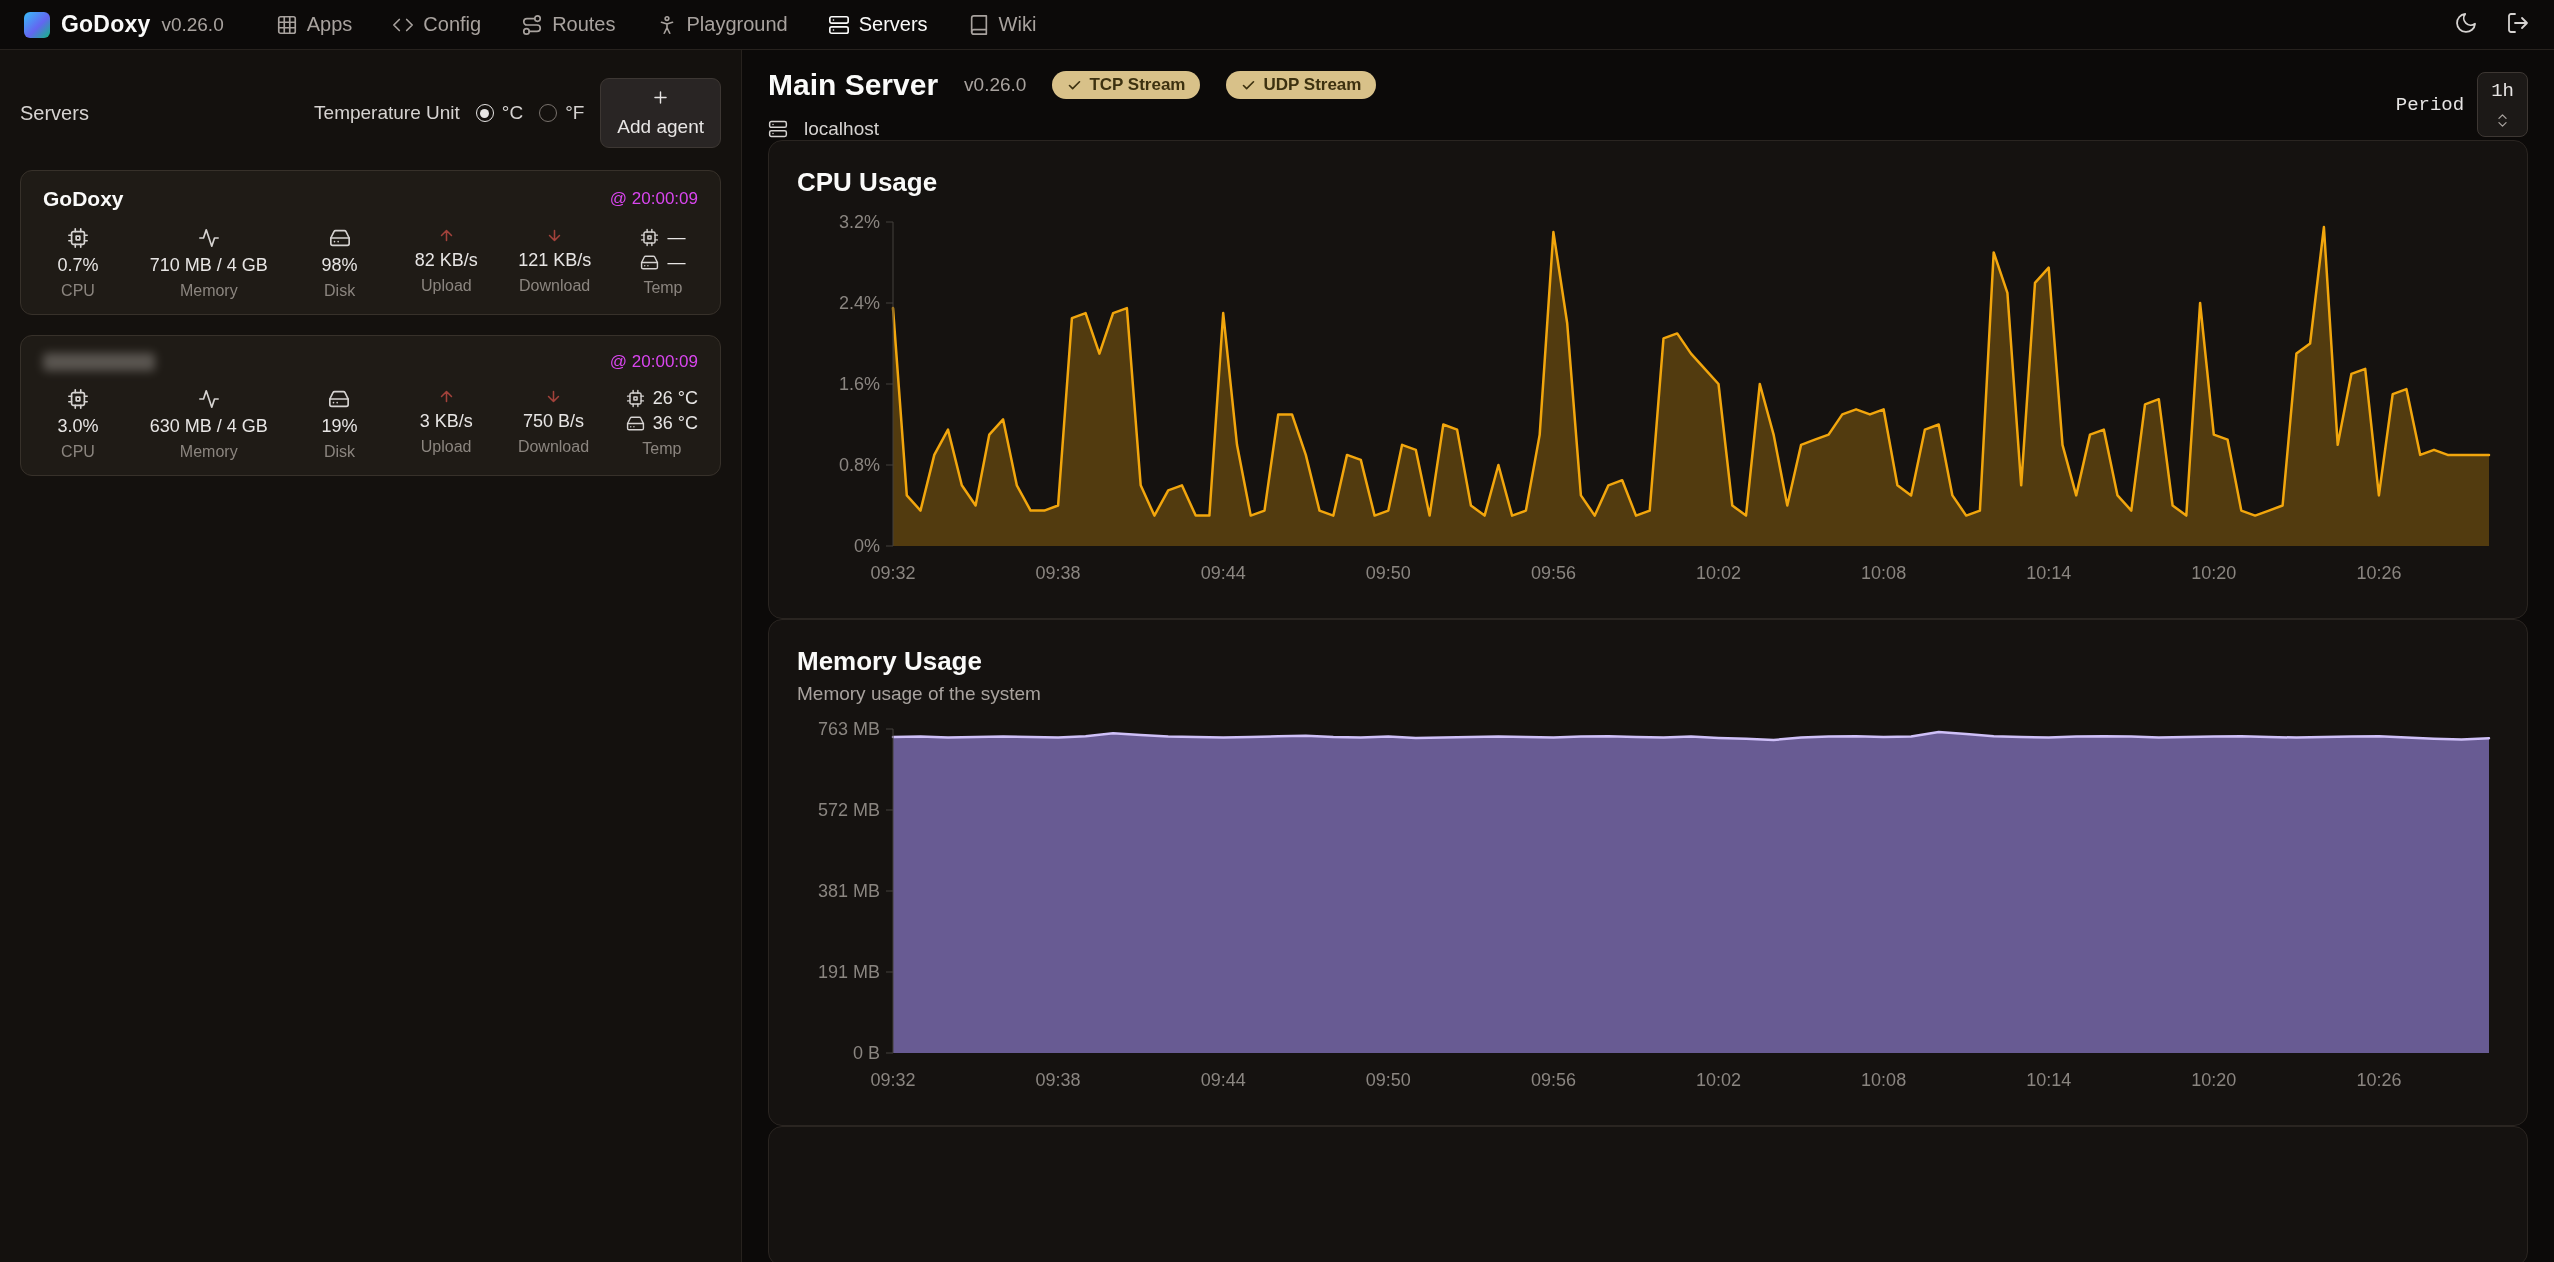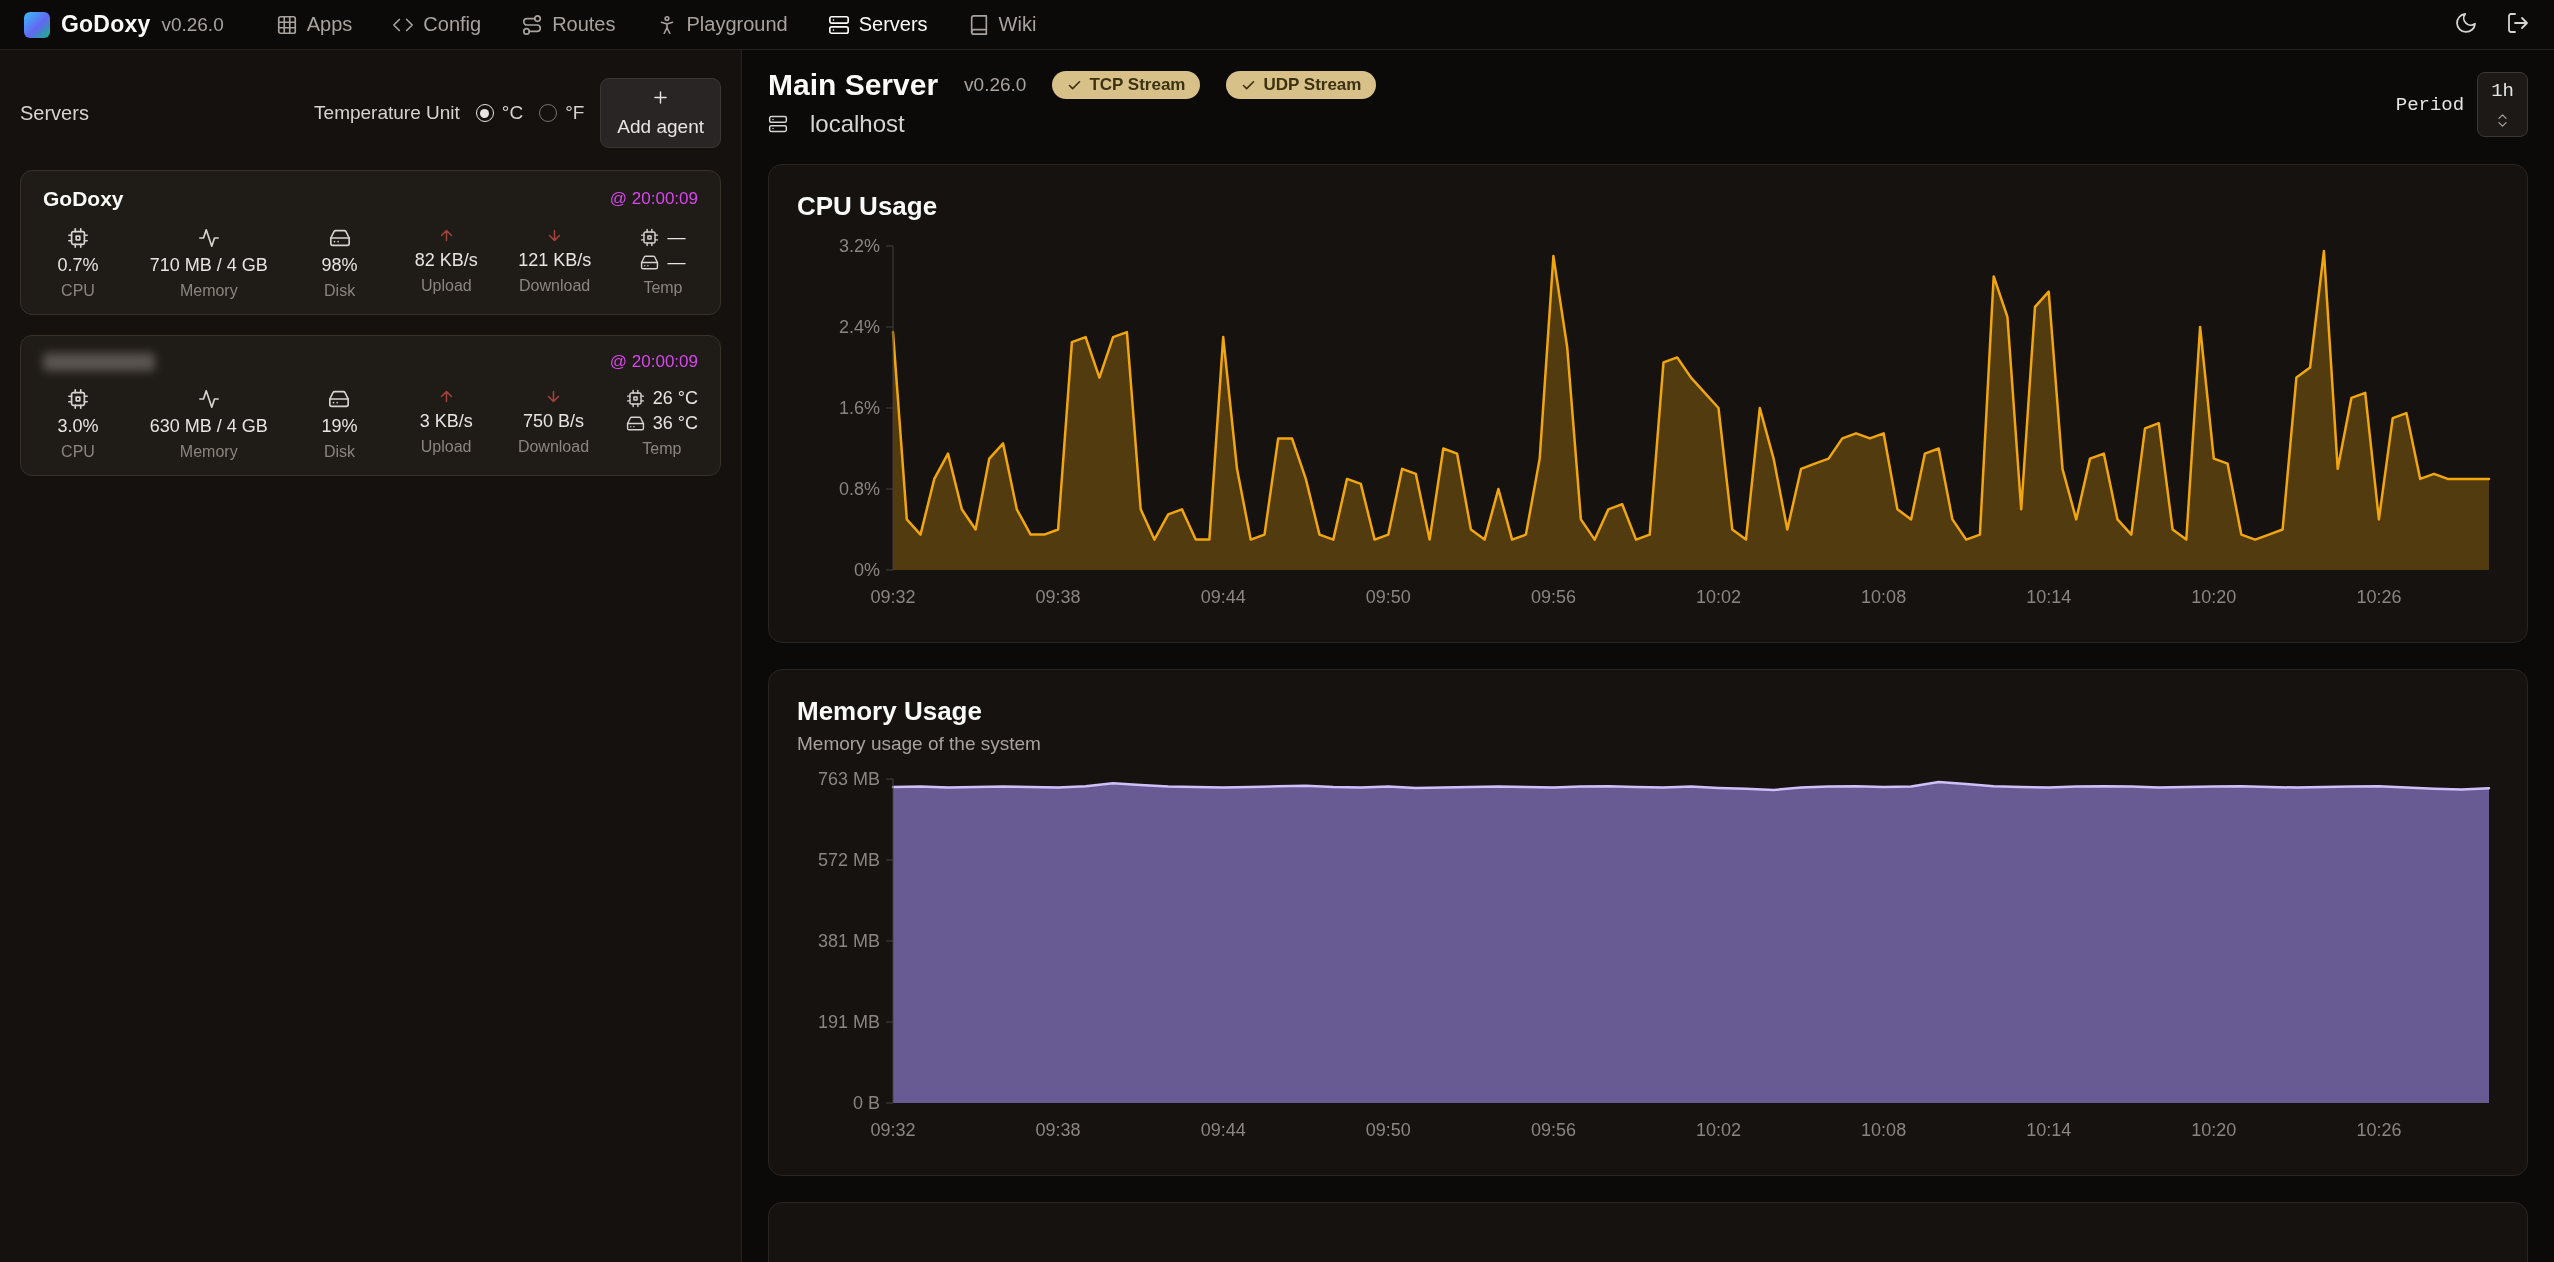--- a/index.html
+++ b/index.html
@@ -66,31 +66,31 @@
 
   
   .main { flex:1; background:#0c0a09; padding:18px 26px 0; overflow:hidden; }
   .main-header { display:flex; justify-content:space-between; align-items:flex-start; }
   .title-row { display:flex; align-items:center; gap:26px; }
   .main-title { font-size:30px; font-weight:700; color:#fafaf9; }
   .main-ver { font-size:19px; color:#a8a29e; }
   .badge { display:inline-flex; align-items:center; gap:7px; background:#d8c189; color:#3c3110;
            font-size:17px; font-weight:600; border-radius:999px; padding:4px 15px; }
   .badge svg.ic { width:15px; height:15px; stroke-width:2.6; }
-  .host-row { display:flex; align-items:center; gap:22px; margin-top:8px;
-              font-size:24px; color:#d6d3d1; }
+  .host-row { display:flex; align-items:center; gap:16px; margin-top:16px;
+              font-size:19px; color:#d6d3d1; }
   .host-row svg.ic { width:20px; height:20px; color:#d6d3d1; }
   .period { display:flex; align-items:center; gap:13px; margin-top:4px;font-family:Liberation Mono, monospace; }
   .period-label { font-size:19px; color:#e7e5e4; }
   .period-select { display:flex; align-items:center; gap:10px; background:#1c1917;
                    border:1px solid #3d3733; border-radius:8px; padding:7px 13px;
                    font-size:19px; color:#e7e5e4; }
   .period-select svg.ic { width:17px; height:17px; color:#a8a29e; }
 
-  .chart-card { margin-top:26px; background:#151210; border:1px solid #2a2521;
+  .chart-card { background:#151210; border:1px solid #2a2521;
                 border-radius:14px; padding:26px 28px; }
   .chart-title { font-size:26px; font-weight:700; color:#fafaf9; }
   .chart-sub { font-size:19px; color:#a8a29e; margin-top:6px; }
   svg.chart { display:block; width:100%; height:380px; margin-top:14px; }
   svg.chart text { font-family:"Liberation Sans", sans-serif; }
   .chart-card.stub { height:140px; }
 </style>
 </head>
 <body>
 

